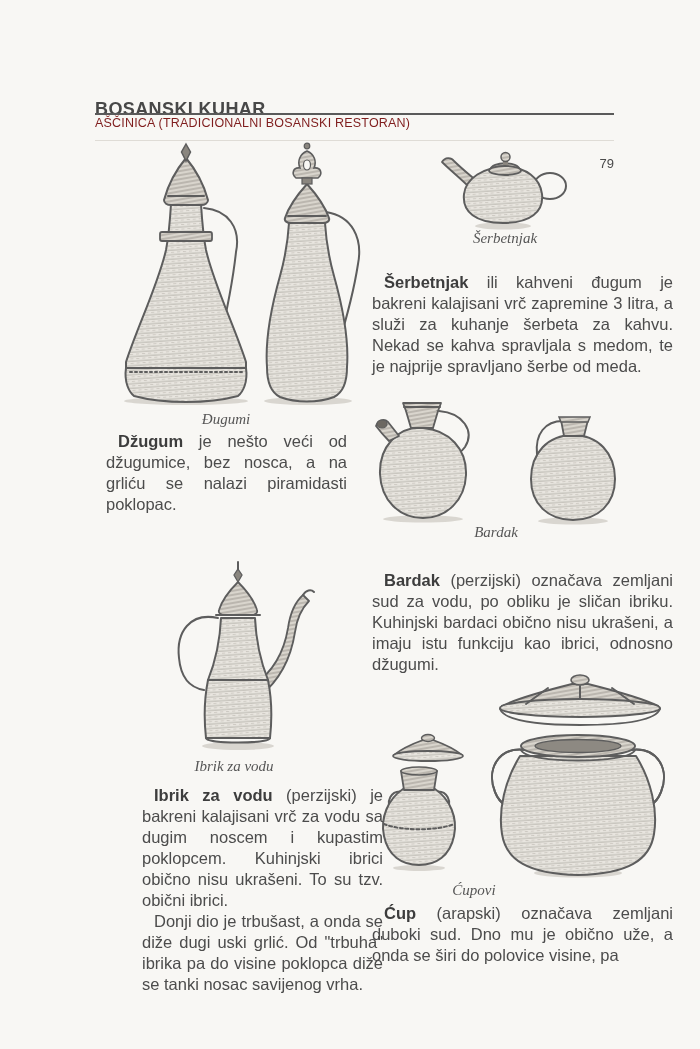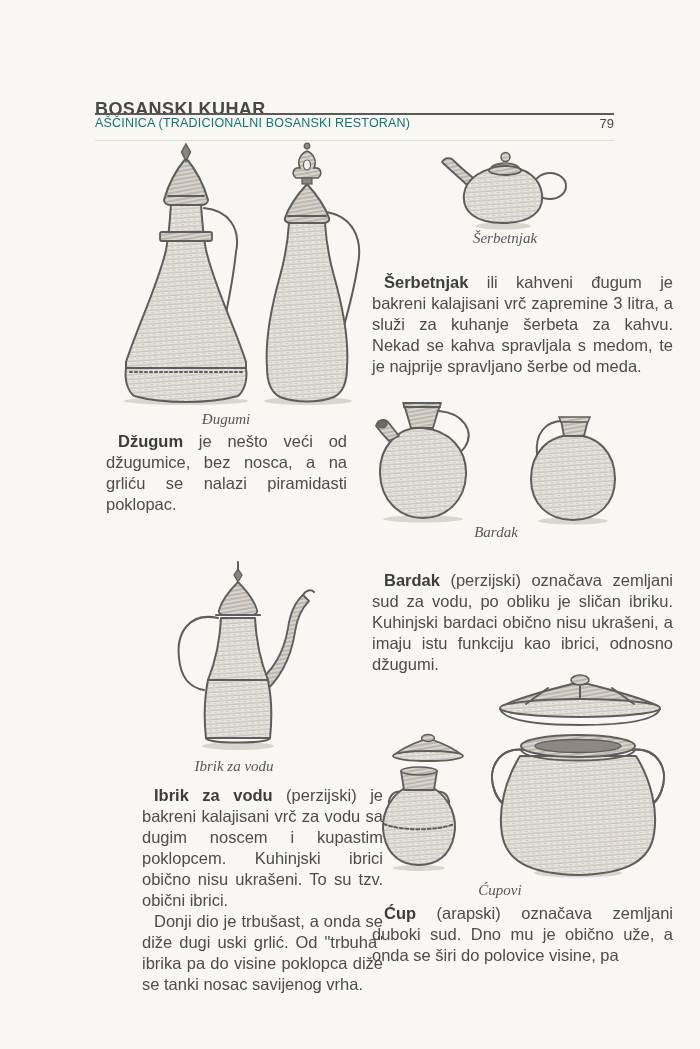--- a/index.html
+++ b/index.html
@@ -7,22 +7,22 @@
     position:relative;width:700px;height:1049px;background:#f8f7f4;
     font-family:"Liberation Sans",sans-serif;color:#4b4b4b;overflow:hidden;
     margin:0 auto;
   }
   .h-title{position:absolute;left:95px;top:99px;font-size:18px;font-weight:bold;
     letter-spacing:.4px;color:#484848;}
   .h-rule{position:absolute;left:95px;top:113px;width:519px;height:2px;background:#5a5a5a;}
   .h-rule2{position:absolute;left:95px;top:140px;width:519px;height:1px;background:#dfdcd6;}
   .h-subrow{position:absolute;left:95px;top:116px;width:519px;display:flex;
     justify-content:space-between;align-items:flex-start;}
-  .h-sub{font-size:12.5px;color:#0f766e;letter-spacing:.2px;}
-  .h-page{font-size:13px;color:#4a4a4a;}
+  .h-sub{font-size:12.5px;color:#7f1d1d;letter-spacing:.2px;}
+  .h-page{font-size:13px;color:#4a4a4a;margin-top:40px;}
   .caption{position:absolute;transform:translateX(-50%);white-space:nowrap;
     font-family:"Liberation Serif",serif;font-style:italic;font-size:15px;color:#565656;}
   .para{position:absolute;font-size:16.5px;line-height:21px;text-align:justify;color:#4c4c4c;}
   .para p{margin:0;text-indent:12px;}
   .lead{font-weight:bold;color:#3d3d3d;}
   .fig{position:absolute;}
   svg{display:block;}
   .stroke{fill:none;stroke:#5d5d5d;stroke-width:2;stroke-linecap:round;stroke-linejoin:round;}
 </style>
 </head>
@@ -161,21 +161,21 @@
         <ellipse cx="210" cy="78" rx="43" ry="6.5" fill="#8d8982" stroke="#5d5d5d" stroke-width="1.4"></ellipse>
         <path d="M153 82 C 158 96, 262 96, 267 82" class="stroke" stroke-width="1.6"></path>
       </g>
     </svg>
   </div>
 
   <div class="caption" style="left:226px;top:411px;">Đugumi</div>
   <div class="caption" style="left:505px;top:230px;">Šerbetnjak</div>
   <div class="caption" style="left:496px;top:524px;">Bardak</div>
   <div class="caption" style="left:234px;top:758px;">Ibrik za vodu</div>
-  <div class="caption" style="left:500px;top:882px;">Ćupovi</div>
+  <div class="caption" style="left:474px;top:882px;">Ćupovi</div>
 
   <div class="para" style="left:372px;top:272px;width:301px;">
     <p><span class="lead">Šerbetnjak</span><span> ili kahveni đugum je bakreni kalajisani vrč zapremine 3 litra, a služi za kuhanje šerbeta za kahvu. Nekad se kahva spravljala s medom, te je najprije spravljano šerbe od meda.</span></p>
   </div>
 
   <div class="para" style="left:372px;top:570px;width:301px;">
     <p><span class="lead">Bardak</span><span> (perzijski) označava zemljani sud za vodu, po obliku je sličan ibriku. Kuhinjski bardaci obično nisu ukrašeni, a imaju istu funkciju kao ibrici, odnosno džugumi.</span></p>
   </div>
 
   <div class="para" style="left:106px;top:431px;width:241px;">

